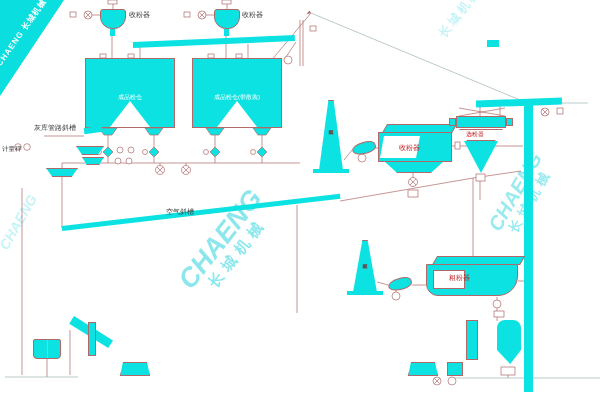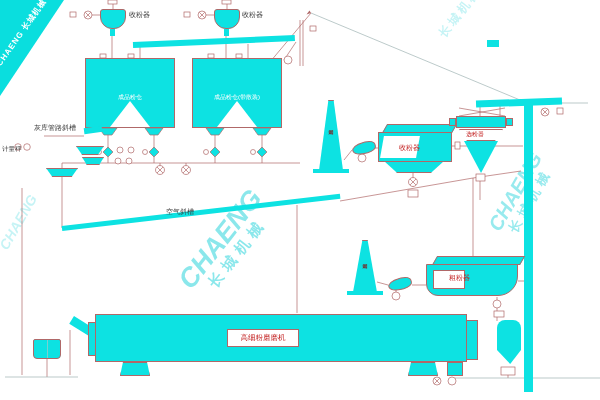--- a/index.html
+++ b/index.html
@@ -231,26 +231,20 @@
   <div class="cy" style="left:426px;top:264px;width:92px;height:32px;border-radius:0 0 20px 12px;">
     <div style="position:absolute;left:6px;top:5px;width:30px;height:17px;background:#ffffff;border:0.5px solid #b06868;"></div>
     <span class="lbl red" style="left:22px;top:9px;">粗粉器</span>
   </div>
 
   <div class="cy" style="left:497px;top:320px;width:24px;height:30px;border-radius:8px 8px 0 0;border:none;"></div>
   <div class="cyp" style="left:497px;top:350px;width:24px;height:14px;clip-path:polygon(0 0,100% 0,55% 100%);"></div>
 
   <div class="cyp" style="left:74px;top:316px;width:46px;height:9px;transform:rotate(32deg);transform-origin:left top;"></div>
   <div class="cy" style="left:88px;top:322px;width:8px;height:34px;"></div>
-  <div class="cy" style="left:95px;top:314px;width:372px;height:48px;">
-    <div style="position:absolute;left:131px;top:14px;width:70px;height:16px;background:#ffffff;border:0.6px solid #b06868;
-                display:flex;align-items:center;justify-content:center;">
-      <span class="red" style="font-size:7.5px;white-space:nowrap;">高细粉磨磨机</span>
-    </div>
-  </div>
   <div class="cy" style="left:466px;top:320px;width:12px;height:40px;"></div>
   <div class="cy" style="left:120px;top:362px;width:30px;height:14px;clip-path:polygon(10% 0,90% 0,100% 100%,0 100%);"></div>
   <div class="cy" style="left:408px;top:362px;width:30px;height:14px;clip-path:polygon(10% 0,90% 0,100% 100%,0 100%);"></div>
   <div class="cy" style="left:447px;top:362px;width:16px;height:14px;"></div>
 
   <div class="cy" style="left:33px;top:339px;width:28px;height:20px;border-radius:2px 2px 4px 4px;">
     <div style="position:absolute;left:13px;top:0;width:1px;height:100%;background:#7ad0d0;"></div>
   </div>
 
 </div>

